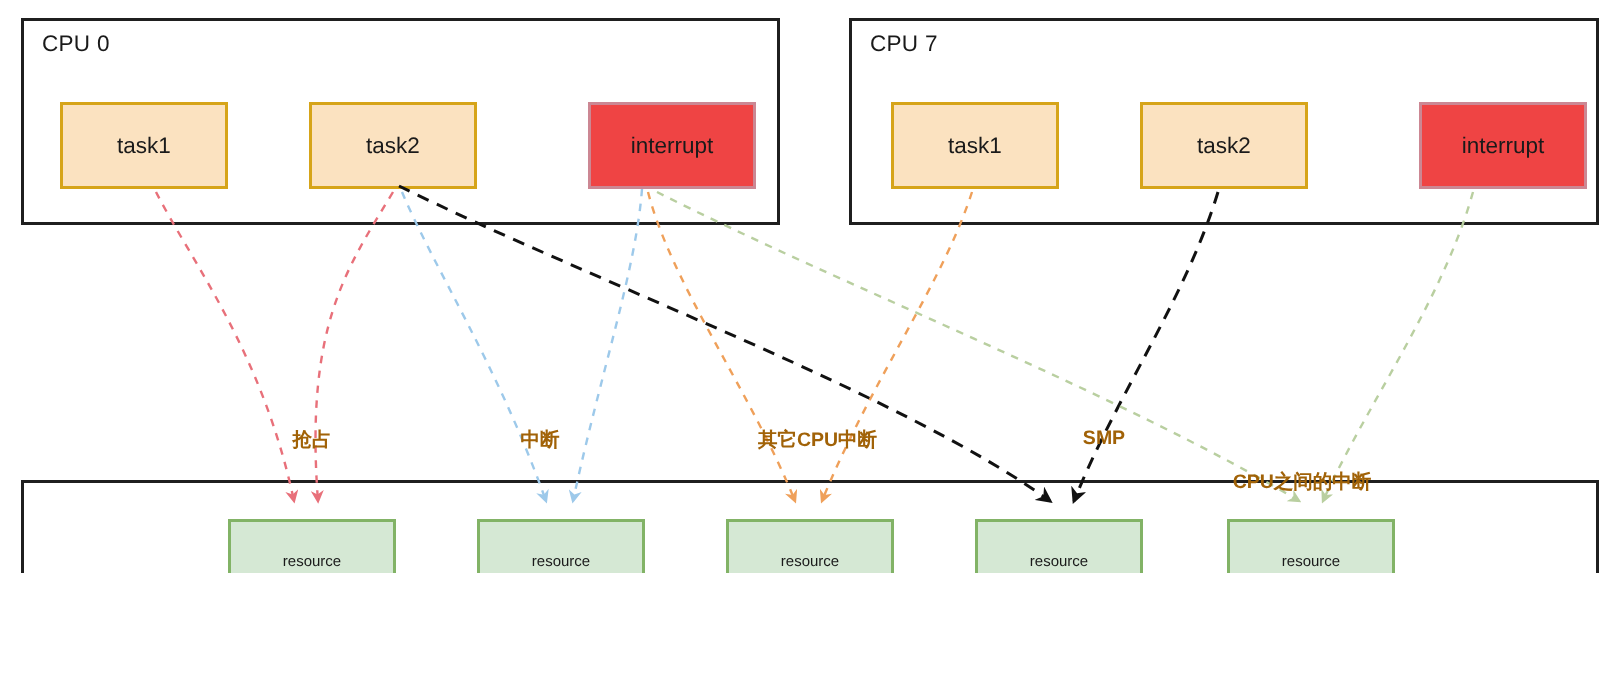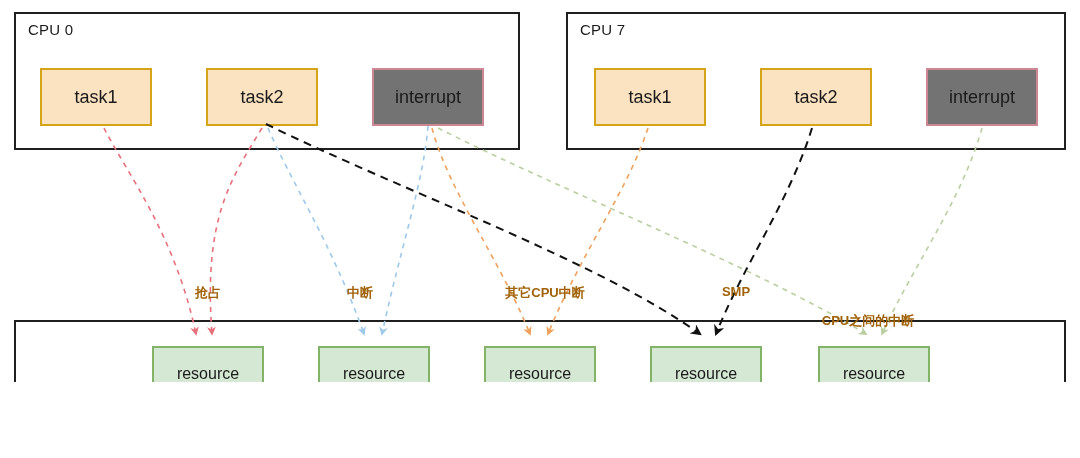--- a/index.html
+++ b/index.html
@@ -39,37 +39,38 @@
     color: #1a1a1a;
     letter-spacing: .2px;
     white-space: nowrap;
   }
   .node {
     position: absolute;
     box-sizing: border-box;
     display: flex;
     align-items: center;
     justify-content: center;
-    font-size: 18px;
+    font-size: 15px;
     color: #1a1a1a;
     border-width: 2px;
     border-style: solid;
   }
   .node.task {
     background: #fbe2c0;
     border-color: #d6a419;
   }
   .node.interrupt {
-    background: #737373;
+    background: #ef4444;
     border-color: #cc8793;
+    margin-left: 20px;
   }
   .node.resource {
     background: #d5e8d4;
     border-color: #82b366;
-    font-size: 16px;
+    font-size: 10px;
   }
   .res-panel {
     position: absolute;
     border: 2px solid #1f1f1f;
     background: transparent;
     box-sizing: border-box;
   }
   .edge-label {
     position: absolute;
     font-size: 13px;

